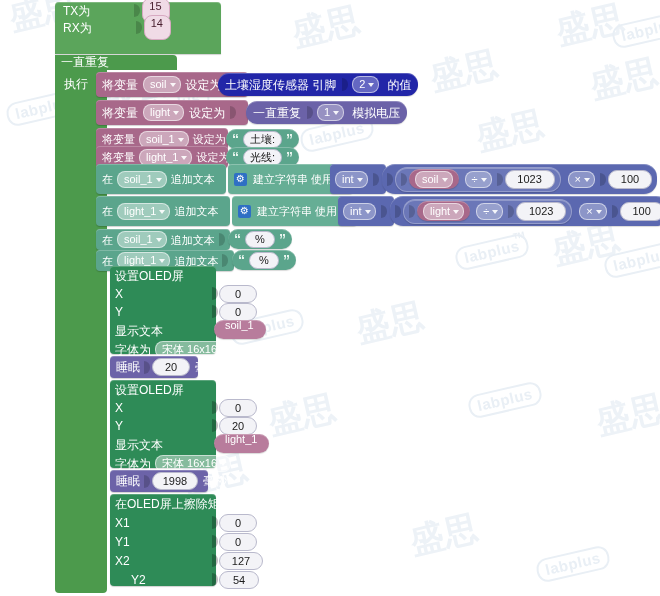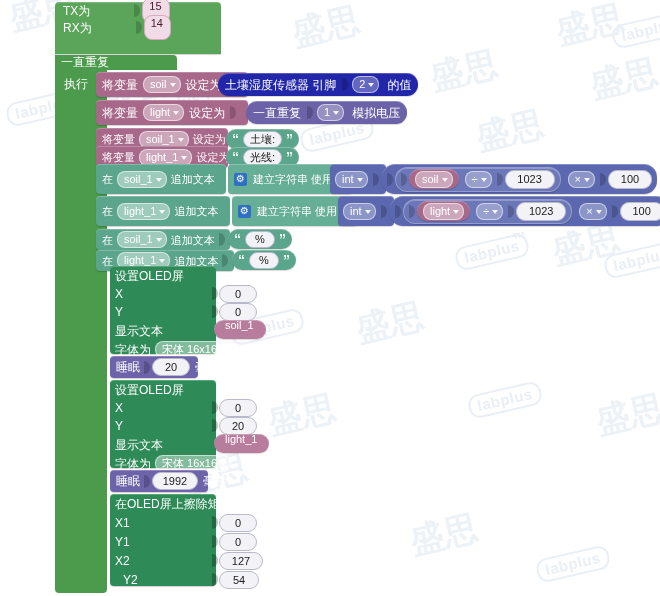--- a/index.html
+++ b/index.html
@@ -440,36 +440,36 @@
   <div class="blk rep c-varL" style="left:214px;top:434px;height:19px;border-radius:10px;padding:0 5px;">
     <span class="dd-pink" style="border:none;background:transparent;">
       <span style="color:#fff;">light_1</span>
       <i class="arrow" style="border-top-color:#fff;"></i>
     </span>
   </div>
 
   <div class="blk stmt c-sleep row" style="left:110px;top:470px;width:98px;height:22px;padding-left:6px;">
     <span class="lbl">睡眠</span>
     <span class="plug" style="margin-left:4px;"></span>
-    <span class="field num" style="height:16px;min-width:32px;">1992</span>
+    <span class="field num" style="height:16px;min-width:32px;">1998</span>
     <span class="lbl" style="margin-left:5px;">毫秒</span>
   </div>
 
   <div class="blk stmt c-oled oled-box" style="left:110px;top:494px;width:106px;height:92px;">
     <div class="lbl" style="padding:3px 0 2px 5px;">在OLED屏上擦除矩阵</div>
     <div class="row" style="height:19px;padding-left:5px;">
       <span class="lbl">X1</span>
     </div>
     <div class="row" style="height:19px;padding-left:5px;">
       <span class="lbl">Y1</span>
     </div>
     <div class="row" style="height:19px;padding-left:5px;">
       <span class="lbl">X2</span>
     </div>
-    <div class="row" style="height:19px;padding-left:13px;">
+    <div class="row" style="height:19px;padding-left:21px;">
       <span class="lbl">Y2</span>
     </div>
   </div>
   <span class="plug" style="position:absolute;left:212px;top:516px;background:rgba(0,0,0,.25);"></span>
   <span class="field num" style="position:absolute;left:219px;top:514px;height:16px;min-width:24px;">0</span>
   <span class="plug" style="position:absolute;left:212px;top:535px;background:rgba(0,0,0,.25);"></span>
   <span class="field num" style="position:absolute;left:219px;top:533px;height:16px;min-width:24px;">0</span>
   <span class="plug" style="position:absolute;left:212px;top:554px;background:rgba(0,0,0,.25);"></span>
   <span class="field num" style="position:absolute;left:219px;top:552px;height:16px;min-width:30px;">127</span>
   <span class="plug" style="position:absolute;left:212px;top:573px;background:rgba(0,0,0,.25);"></span>

